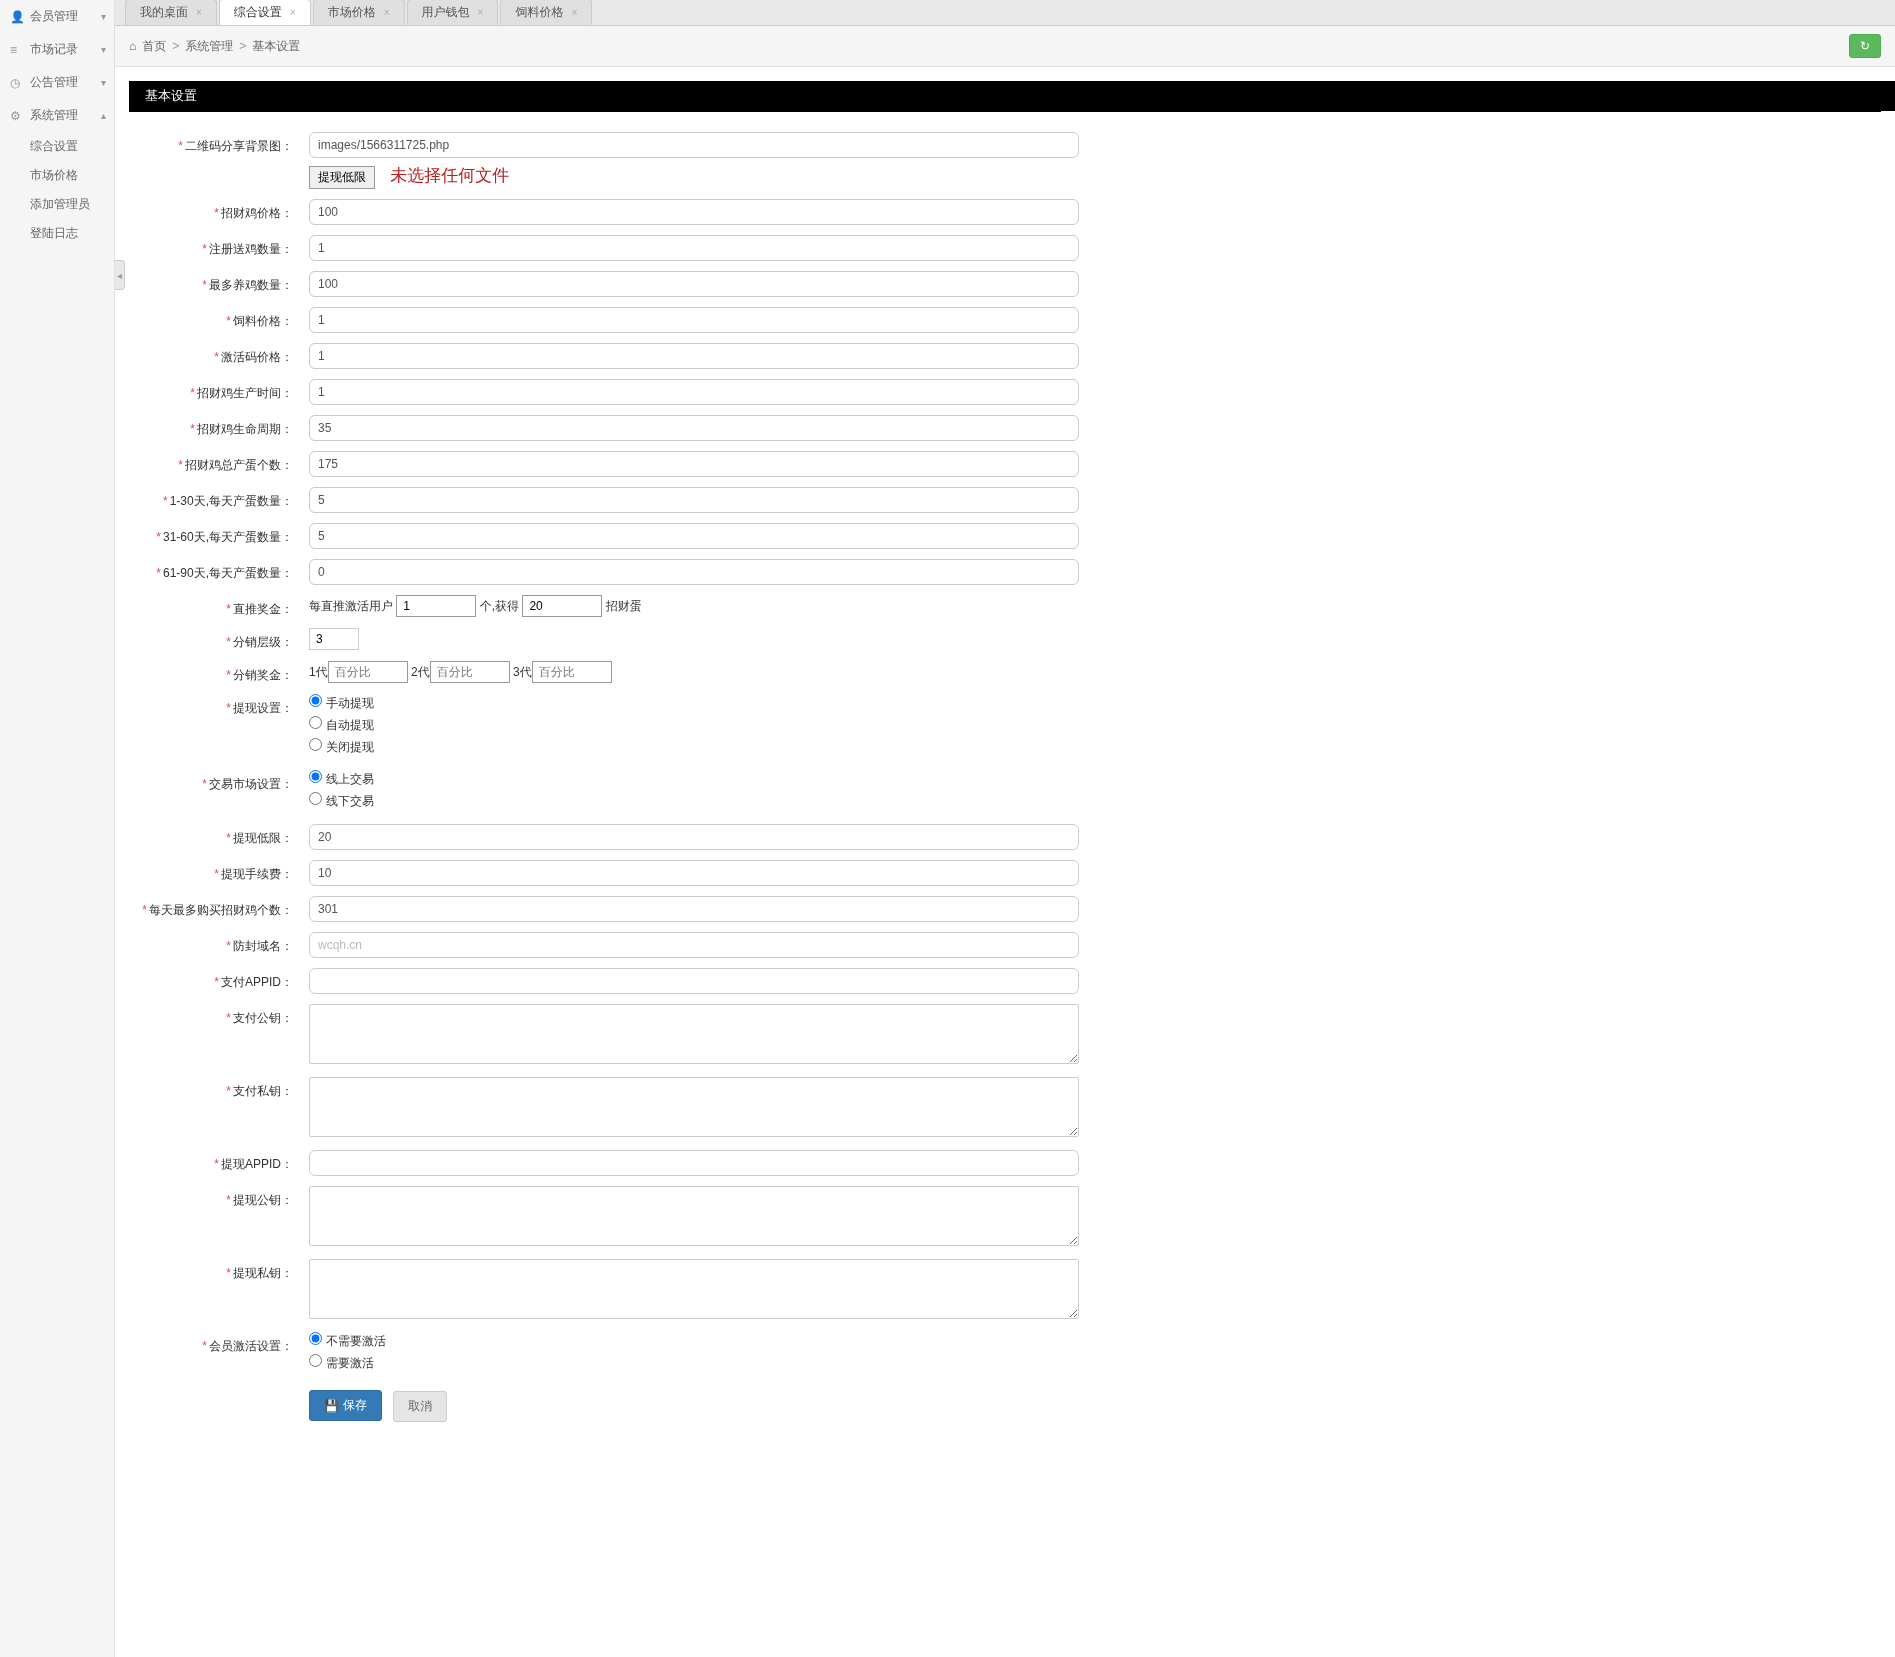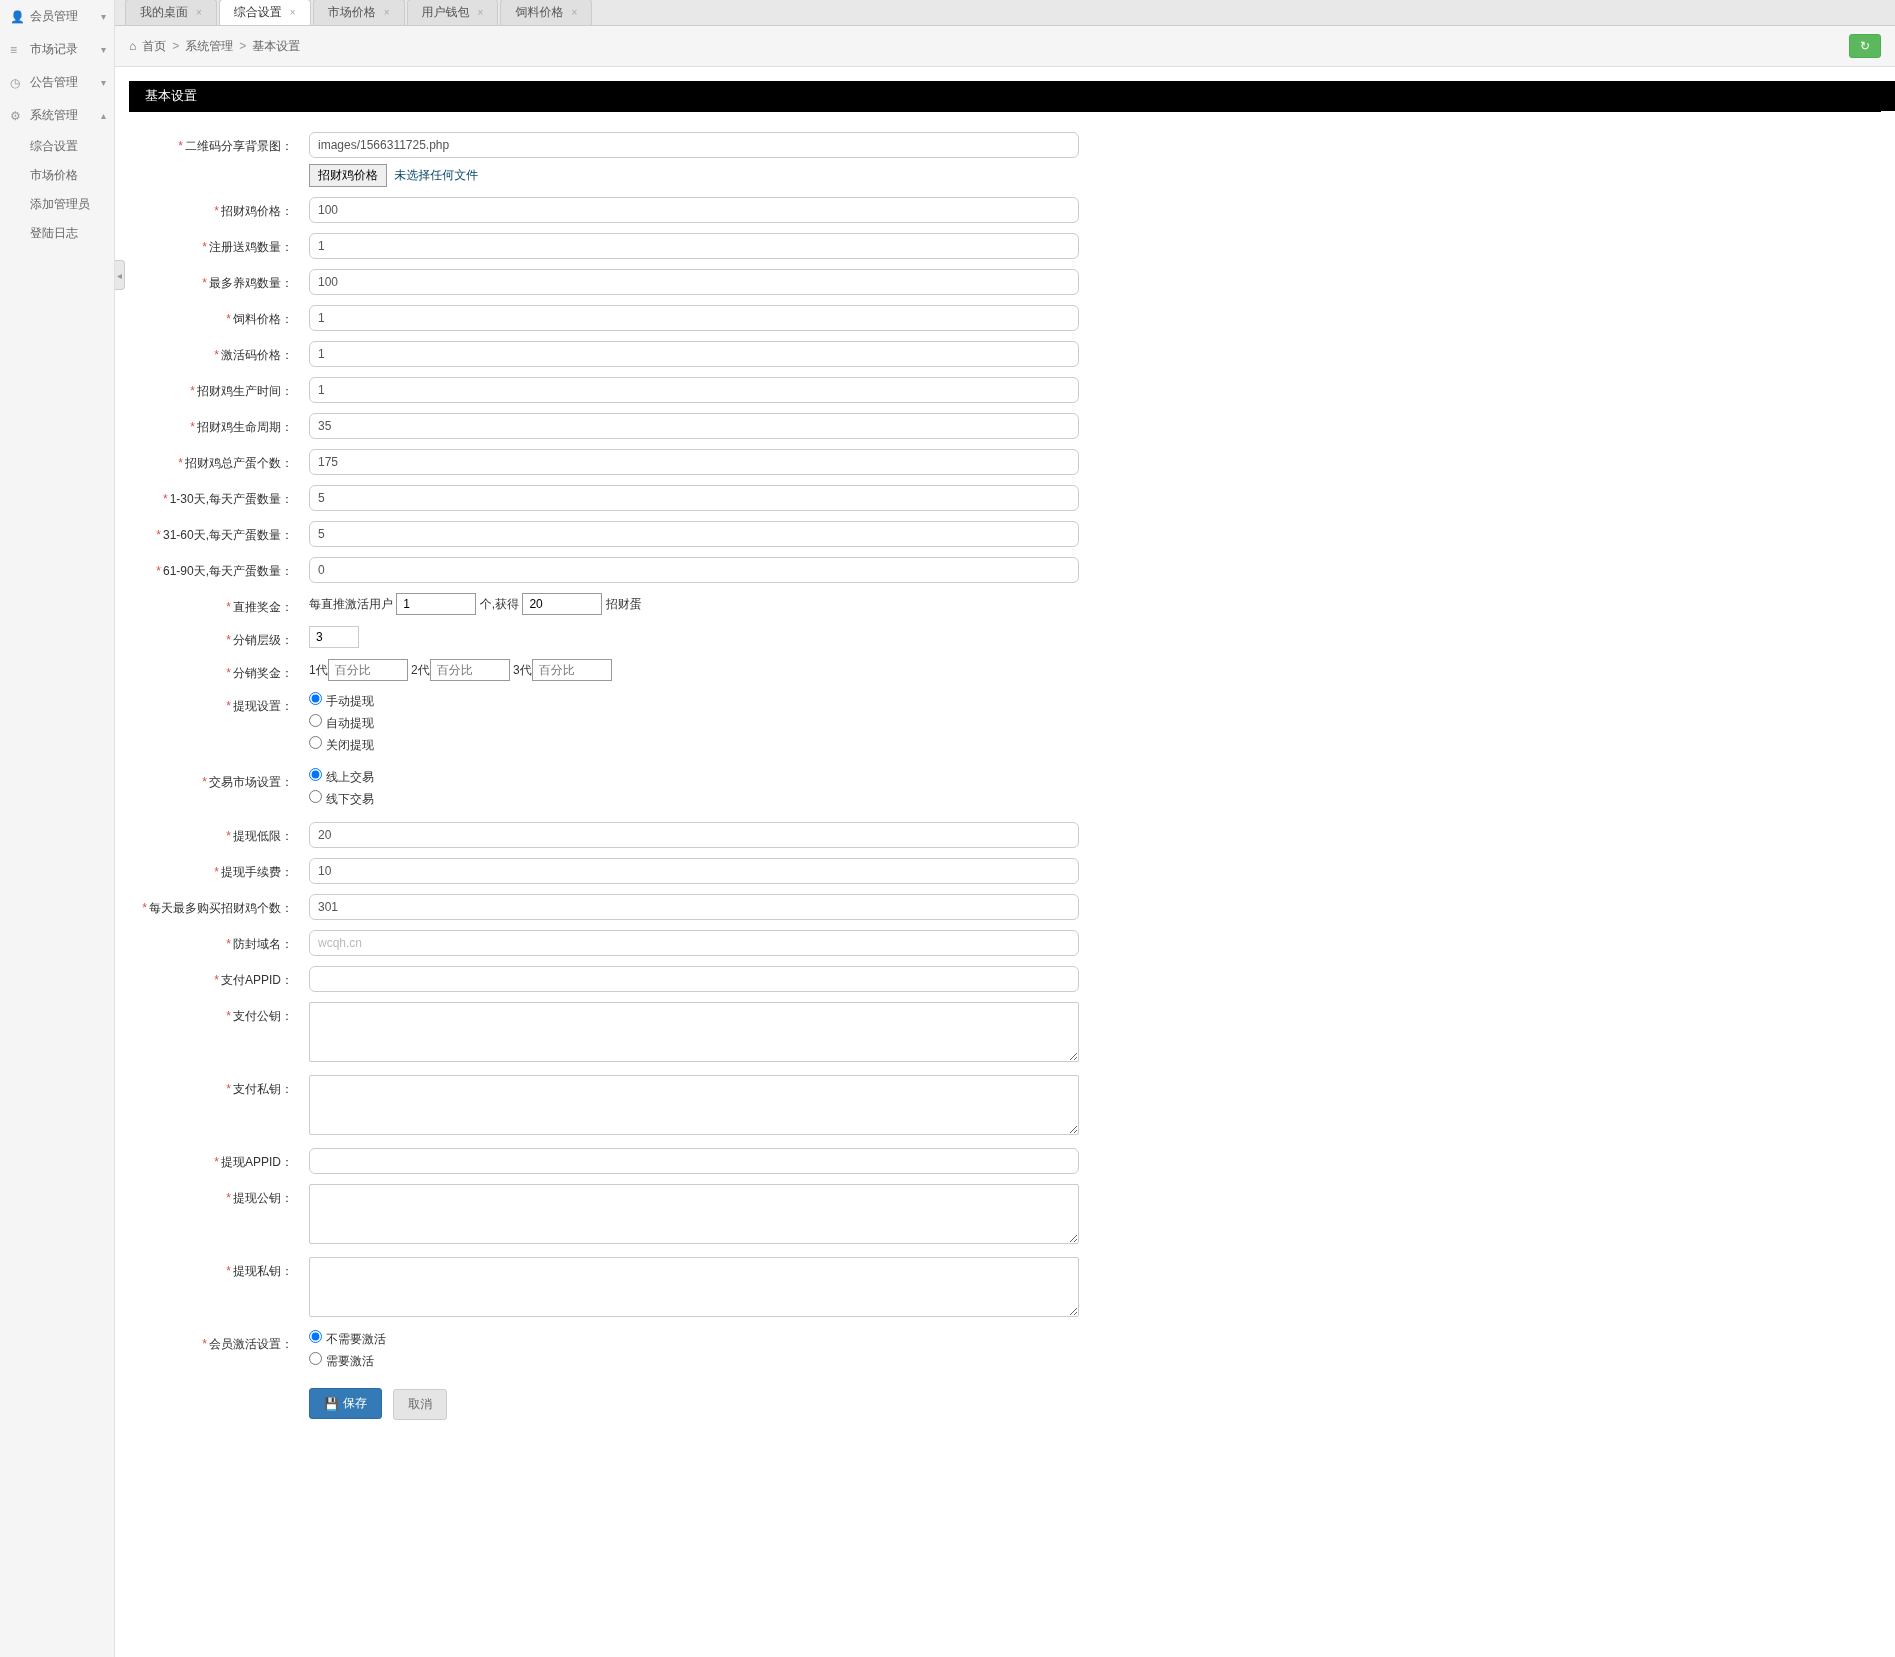--- a/index.html
+++ b/index.html
@@ -26,21 +26,21 @@
 .form-row { display: flex; align-items: flex-start; margin-bottom: 10px; }
 .form-label { width: 180px; text-align: right; padding-right: 16px; padding-top: 6px; color: #333; font-size: 12px; }
 .req { color: #d9534f; margin-right: 2px; }
 .form-control { flex: 1; max-width: 770px; }
 .input { width: 100%; padding: 5px 8px; border: 1px solid #ccc; border-radius: 6px; font-size: 12px; color: #555; }
 .input::placeholder { color: #bbb; }
 .input-sm { width: 80px; padding: 3px 6px; border: 1px solid #999; font-size: 12px; }
 .input-xs { width: 50px; padding: 3px 6px; border: 1px solid #ccc; font-size: 12px; }
 .textarea { width: 100%; height: 60px; padding: 5px 8px; border: 1px solid #ccc; border-radius: 2px; font-size: 12px; resize: vertical; }
 .file-btn { padding: 2px 8px; border: 1px solid #999; background: #efefef; font-size: 12px; cursor: pointer; }
-.file-text { color: #0c4a6e; margin-left: 4px; font-size: 12px; }
+.file-text { color: #b91c1c; margin-left: 12px; font-size: 17px; }
 .radio-group label { display: block; margin-bottom: 4px; font-size: 12px; color: #333; }
 .radio-group input { margin-right: 4px; }
 .inline-text { font-size: 12px; color: #333; }
 .btn-row { margin-left: 180px; margin-top: 14px; }
 .btn-primary { background: #337ab7; color: #fff; border: 1px solid #2e6da4; padding: 6px 14px; border-radius: 3px; cursor: pointer; font-size: 12px; display: inline-flex; align-items: center; gap: 4px; }
 .btn-default { background: #e5e5e5; color: #666; border: 1px solid #ccc; padding: 6px 14px; border-radius: 3px; cursor: pointer; font-size: 12px; margin-left: 8px; }
 .collapse-handle { position: absolute; left: 115px; top: 260px; width: 10px; height: 30px; background: #e8e8e8; border: 1px solid #ccc; border-left: none; border-radius: 0 4px 4px 0; display: flex; align-items: center; justify-content: center; color: #999; font-size: 10px; cursor: pointer; }
 </style>
 </head>
 <body>
@@ -124,21 +124,21 @@
     <div class="section-title">基本设置</div>
     <div class="hr"></div>
 
     <div class="form">
 
       <div class="form-row">
         <div class="form-label"><span class="req">*</span><span>二维码分享背景图：</span></div>
         <div class="form-control">
           <input class="input" value="images/1566311725.php" style="">
           <div style="margin-top:6px;">
-            <button class="file-btn">招财鸡价格</button>
+            <button class="file-btn">提现低限</button>
             <span class="file-text">未选择任何文件</span>
           </div>
         </div>
       </div>
 
       <div class="form-row">
           <div class="form-label"><span class="req">*</span><span>招财鸡价格：</span></div>
           <div class="form-control"><input class="input" value="100" style=""></div>
         </div>
       <div class="form-row">

